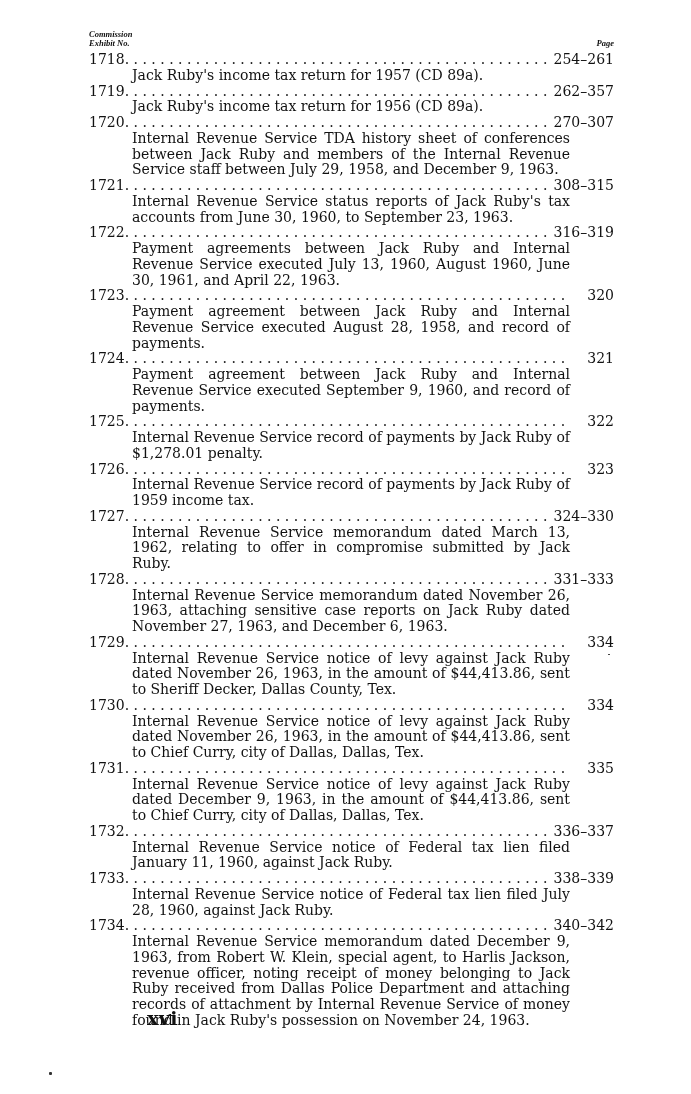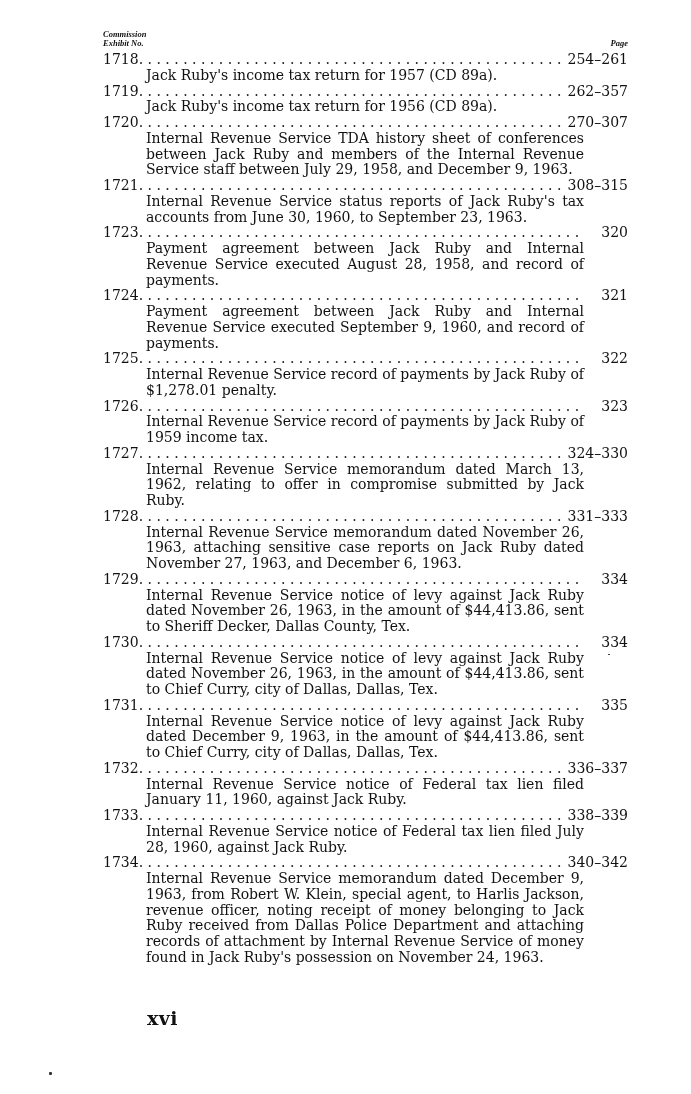--- a/index.html
+++ b/index.html
@@ -1,18 +1,18 @@
 <!DOCTYPE html>
 <html><head>
 <meta charset="utf-8">
 <style>
   html, body { margin:0; padding:0; background:#ffffff; }
   body { width:691px; height:1094px; position:relative; overflow:hidden;
          font-family:"DejaVu Serif", "Liberation Serif", serif; color:#111; }
-  .page { position:absolute; left:103px; top:30px; width:525px; }
+  .page { position:absolute; left:89px; top:30px; width:525px; }
   .hdr { position:relative; height:22px; font-style:italic; font-weight:bold;
          font-size:8.5px; line-height:8.5px; font-family:"Liberation Serif", serif; }
   .hdr .l1 { position:absolute; left:0; top:0; }
   .hdr .l2 { position:absolute; left:0; top:9px; }
   .hdr .pg { position:absolute; right:0; top:9px; }
   .entry { font-size:14px; line-height:15.75px; }
   .lead { display:flex; align-items:baseline; white-space:nowrap; overflow:hidden; }
   .lead .num { flex:0 0 auto; }
   .lead .dots { flex:1 1 auto; overflow:hidden; letter-spacing:2.6px; color:#222; }
   .lead .dots::before { content:". . . . . . . . . . . . . . . . . . . . . . . . . . . . . . . . . . . . . . . . . . . . . . . . . . . . . . . . . . . . . . . . . . . . . . . . . . . . . . . . . . . . . . . . . . . . . . . . . . . . . . . . . . . . . . . . . . . . . . . . . . . . . . . . . . . . . . . . ."; letter-spacing:0; }
@@ -58,20 +58,28 @@
         </div>
         <div class="desc">Internal Revenue Service TDA history sheet of conferences between Jack Ruby and members of the Internal Revenue Service staff between July 29, 1958, and December 9, 1963.</div>
       </div>
       <div class="entry">
         <div class="lead">
           <span class="num">1721</span>
           <span class="dots"></span>
           <span class="pgs">308–315</span>
         </div>
         <div class="desc">Internal Revenue Service status reports of Jack Ruby's tax accounts from June 30, 1960, to September 23, 1963.</div>
+      </div>
+      <div class="entry">
+        <div class="lead">
+          <span class="num">1722</span>
+          <span class="dots"></span>
+          <span class="pgs">316–319</span>
+        </div>
+        <div class="desc">Payment agreements between Jack Ruby and Internal Revenue Service executed July 13, 1960, August 1960, June 30, 1961, and April 22, 1963.</div>
       </div>
       <div class="entry">
         <div class="lead">
           <span class="num">1723</span>
           <span class="dots"></span>
           <span class="pgs single">320</span>
         </div>
         <div class="desc">Payment agreement between Jack Ruby and Internal Revenue Service executed August 28, 1958, and record of payments.</div>
       </div>
       <div class="entry">

